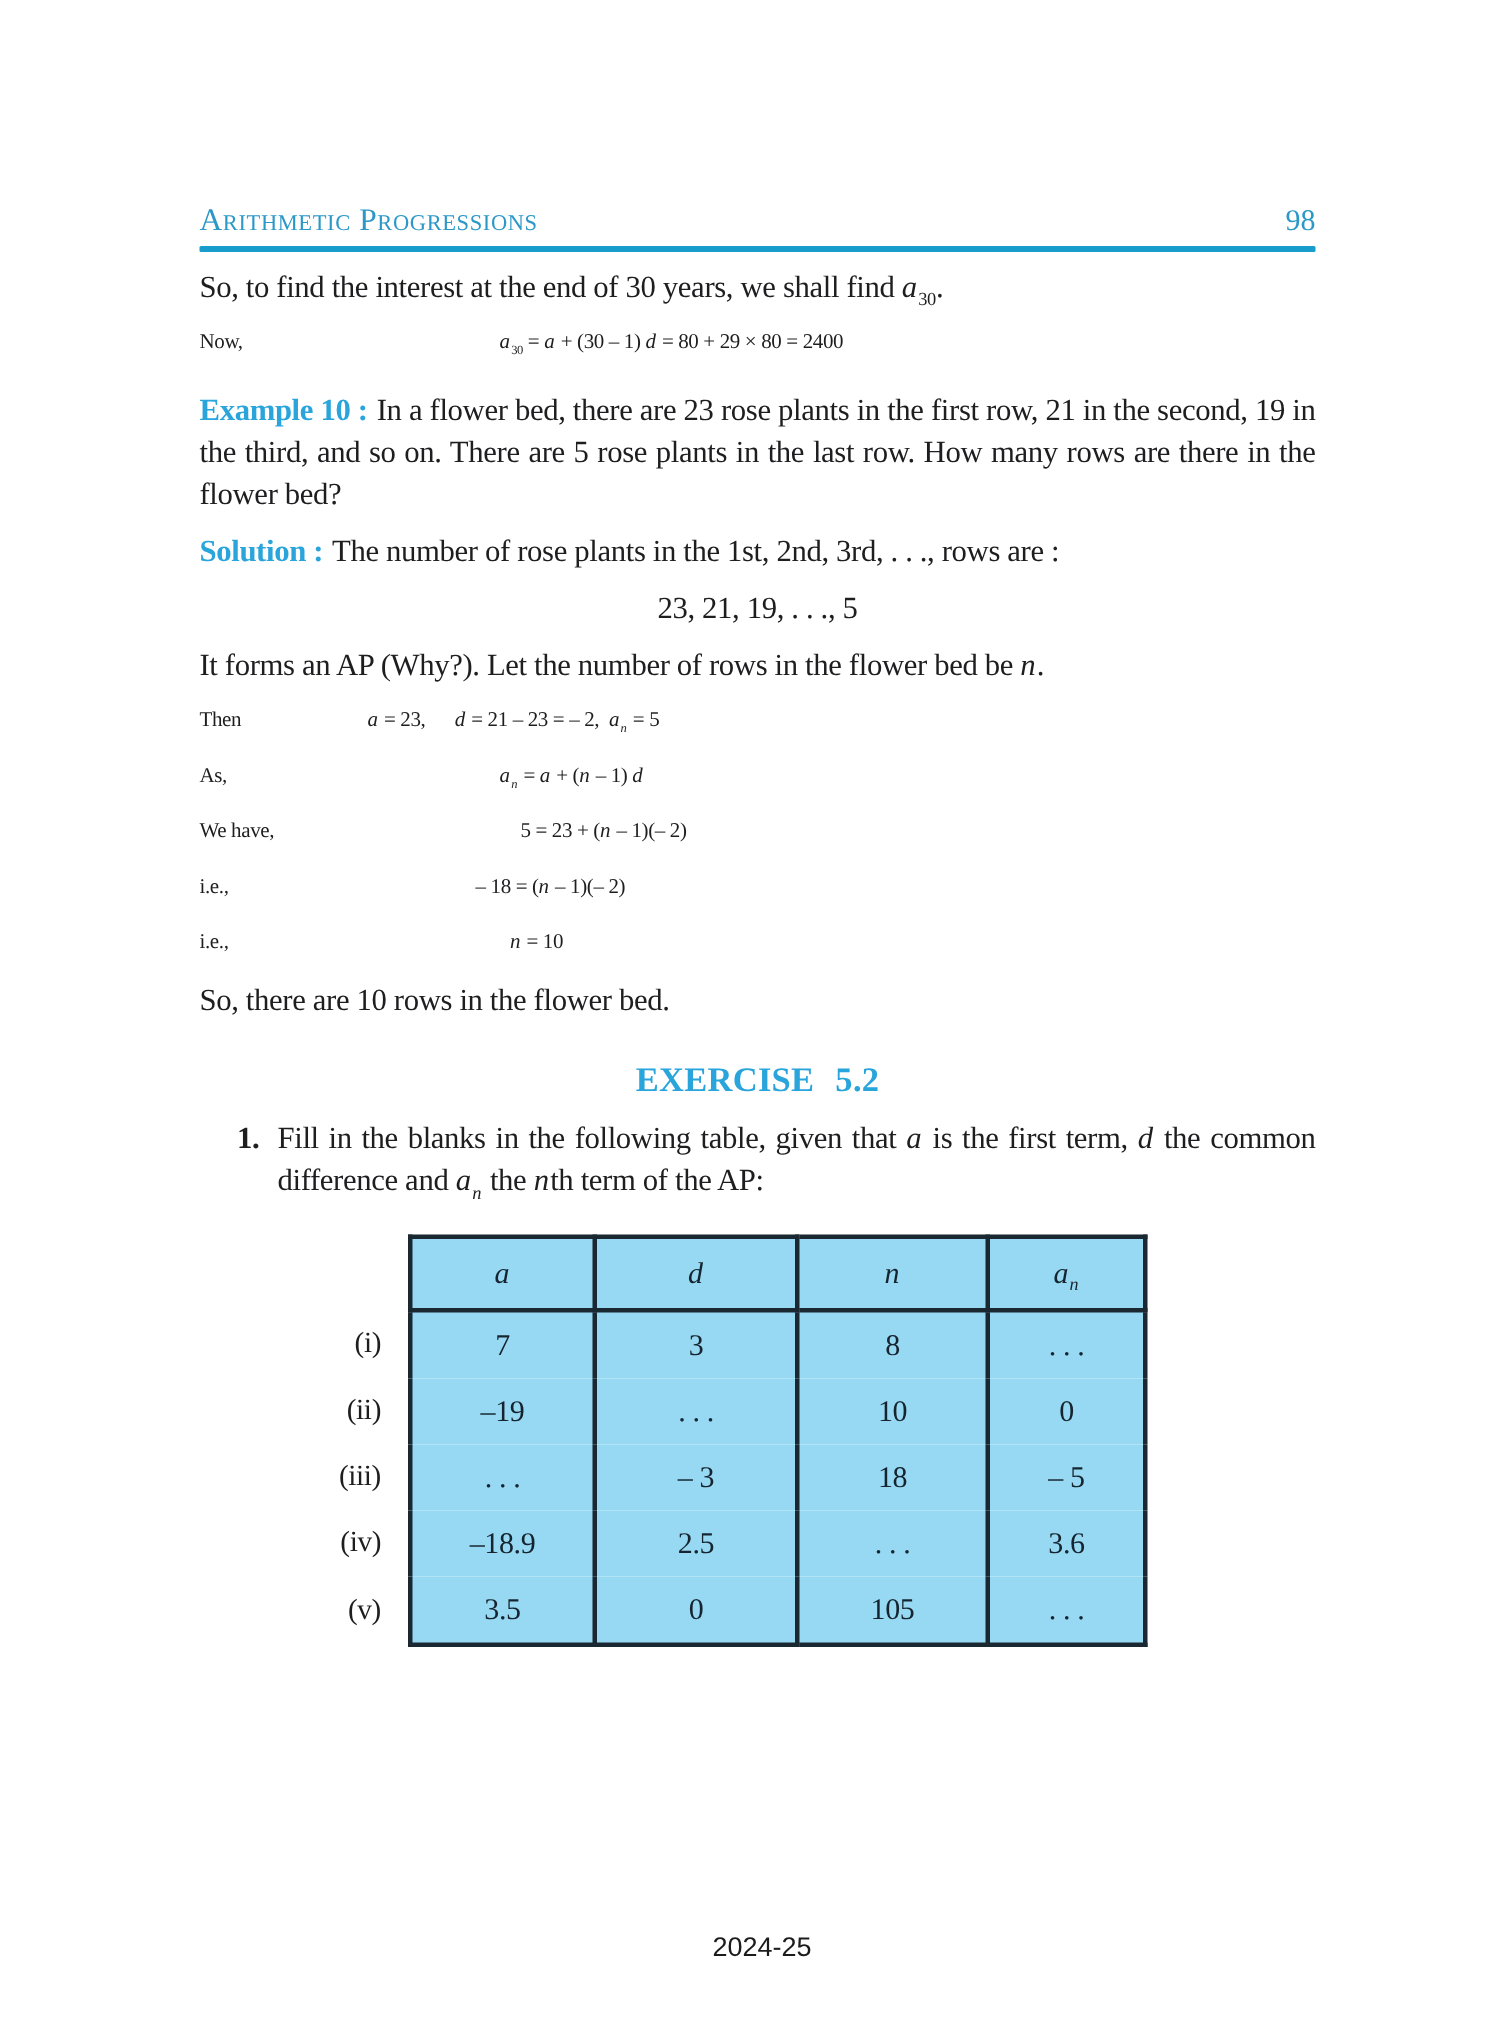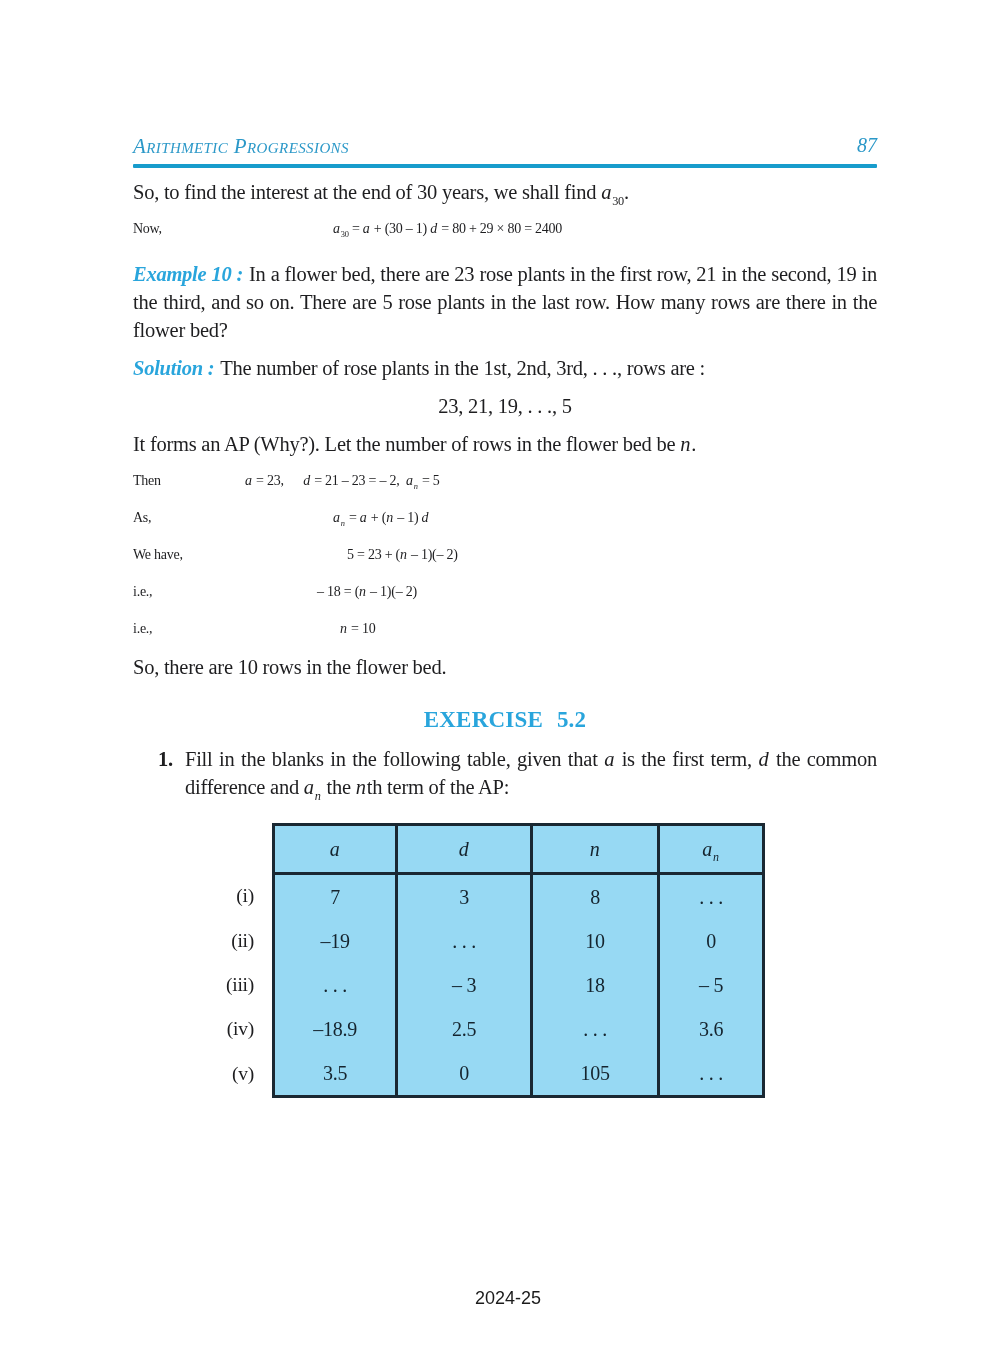--- a/index.html
+++ b/index.html
@@ -15,41 +15,41 @@
     position:relative;
     width:1008px;height:1361px;
     background:#ffffff;
     font-family:"Liberation Serif","DejaVu Serif",serif;
     color:var(--text);
     overflow:hidden;
     box-sizing:border-box;
     padding:134px 131px 0 133px;
   }
   
-  .runhead{display:flex;justify-content:space-between;align-items:flex-start;font-style:italic;}
+  .runhead{display:flex;justify-content:space-between;align-items:flex-end;}
   .running-title{
     font-variant:small-caps;
     font-size:21px;
     letter-spacing:.4px;
     color:var(--header-text);
   }
   .page-number{font-size:20px;color:var(--header-text);}
   .rule{height:4px;background:var(--accent-rule);margin-top:5px;border-radius:1px;}
 
   
   .para{
     margin:10px 0 0 0;
     font-size:20.5px;
     line-height:28px;
     letter-spacing:-0.25px;
     text-align:justify;
   }
   .para.indent{text-indent:45px;margin-top:20px;}
   .para.centered{text-align:center;}
-  .blue{color:var(--heading-blue);font-weight:bold;font-style:italic;}
+  .blue{color:var(--heading-blue);font-weight:bold;}
   b.blue{margin-right:6px;}
   sub{font-size:.6em;vertical-align:-0.45em;line-height:0;}
   i{padding-right:1px;}
 
   
   .eqrow{
     display:flex;
     margin-top:9px;
     font-size:14px;
     line-height:28px;
@@ -112,21 +112,21 @@
     font-size:18px;color:#1b1b1b;
   }
 </style>
 </head>
 <body>
 
 <div class="page">
 
   <div class="runhead">
     <span class="running-title">Arithmetic Progressions</span>
-    <span class="page-number">87</span>
+    <span class="page-number">98</span>
   </div>
   <div class="rule"></div>
 
 
   <p class="para">So, to find the interest at the end of 30 years, we shall find <i>a</i><sub>30</sub>.</p>
 
   <div class="eqrow">
     <span class="eqlabel lw200">Now,</span>
     <span class="eqformula"><i>a</i><sub>30</sub> = <i>a</i> + (30 – 1) <i>d</i> = 80 + 29 × 80 = 2400</span>
   </div>

